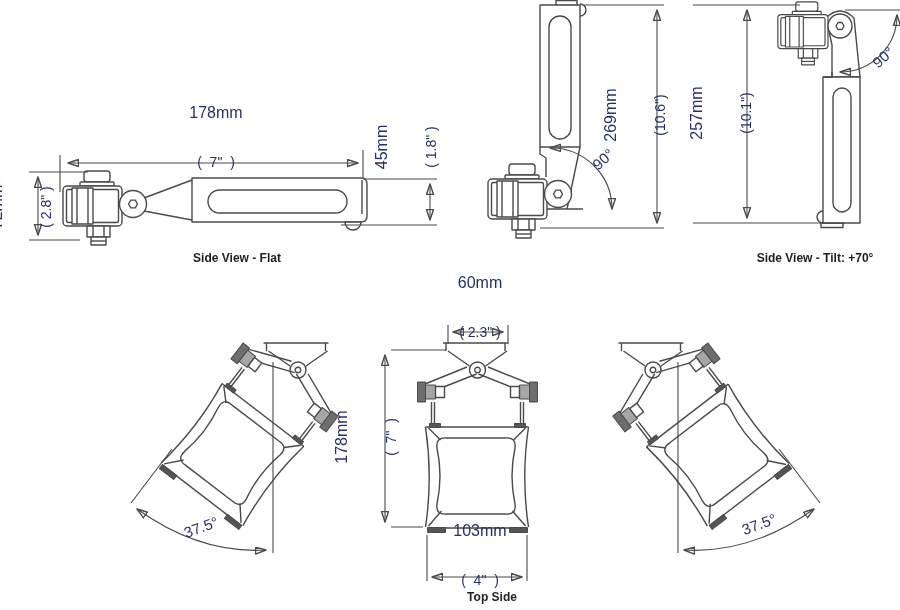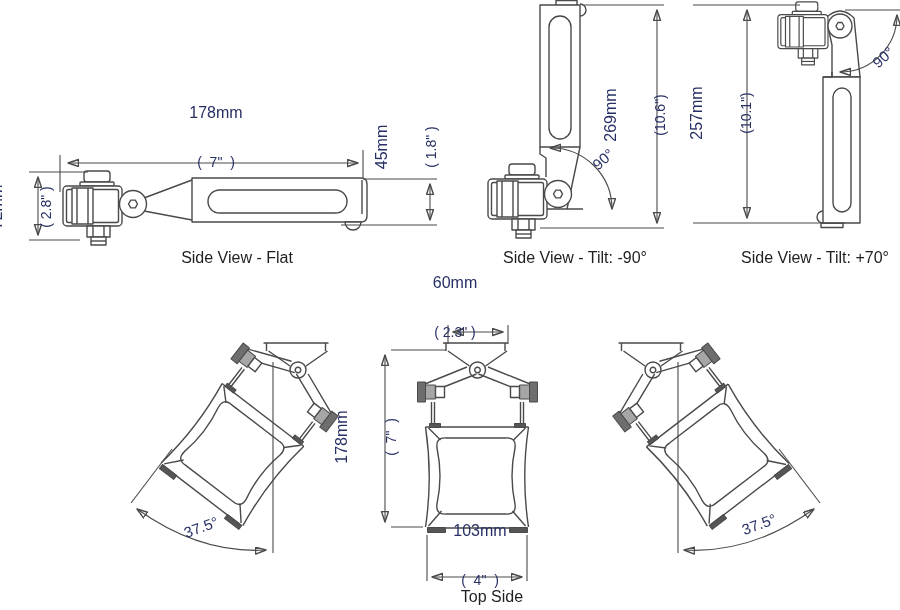--- a/index.html
+++ b/index.html
@@ -11,21 +11,21 @@
   #art .f{fill:#ffffff;}
   #art .dk{fill:#555555;stroke-width:1;}
   #art .kd{fill:#6e6e6e;stroke-width:1;}
   #art .ks{fill:#a6a6a6;stroke-width:1;}
   #art .dim{stroke-width:1.1;}
   .lbl{position:absolute;color:#273064;font-size:16px;line-height:1.05;text-align:center;
        white-space:pre;transform:translate(-50%,-50%);}
   .lbl .in{font-size:14px;}
   .rot{transform:translate(-50%,-50%) rotate(-90deg);}
   .ang{position:absolute;color:#273064;font-size:15px;white-space:pre;}
-  .cap{position:absolute;transform:translate(-50%,-50%);font-weight:normal;font-size:16px;
+  .cap{position:absolute;transform:translate(-50%,-50%);font-weight:bold;font-size:12px;
        color:#1f1f1f;white-space:pre;}
 </style>
 </head>
 <body>
 
 <div id="stage">
 
 <svg id="art" width="900" height="610" viewBox="0 0 900 610">
   <defs>
     <marker id="ah" markerWidth="12" markerHeight="9" refX="11" refY="4" orient="auto-start-reverse" markerUnits="userSpaceOnUse">
@@ -155,35 +155,34 @@
     <div class="in">( 2.8" )</div>
   </div>
   <div class="lbl rot" style="left:635px;top:115px">
     <div class="mm">269mm</div>
     <div class="in">(10.6")</div>
   </div>
   <div class="lbl rot" style="left:721px;top:113px">
     <div class="mm">257mm</div>
     <div class="in">(10.1")</div>
   </div>
-  <div class="lbl" style="left:455px;top:307px">
+  <div class="lbl" style="left:480px;top:307px">
     <div class="mm">60mm</div>
     <div class="in">( 2.3" )</div>
   </div>
   <div class="lbl rot" style="left:366px;top:437px">
     <div class="mm">178mm</div>
     <div class="in">(  7"  )</div>
   </div>
   <div class="lbl" style="left:480px;top:555px">
     <div class="mm">103mm</div>
     <div class="in">(  4"  )</div>
   </div>
 
   <div class="ang" style="left:603px;top:159px;transform:translate(-50%,-50%) rotate(-42deg)">90°</div>
   <div class="ang" style="left:883px;top:57px;transform:translate(-50%,-50%) rotate(-42deg)">90°</div>
   <div class="ang" style="left:201px;top:527px;transform:translate(-50%,-50%) rotate(-20deg)">37.5°</div>
   <div class="ang" style="left:759px;top:524px;transform:translate(-50%,-50%) rotate(-20deg)">37.5°</div>
 
   <div class="cap" style="left:237px;top:258px">Side View - Flat</div>
-  <div class="cap" style="left:575px;top:258px">Side View - Tilt: -90°</div>
   <div class="cap" style="left:815px;top:258px">Side View - Tilt: +70°</div>
   <div class="cap" style="left:492px;top:597px">Top Side</div>
 </div>
 
 </body></html>

